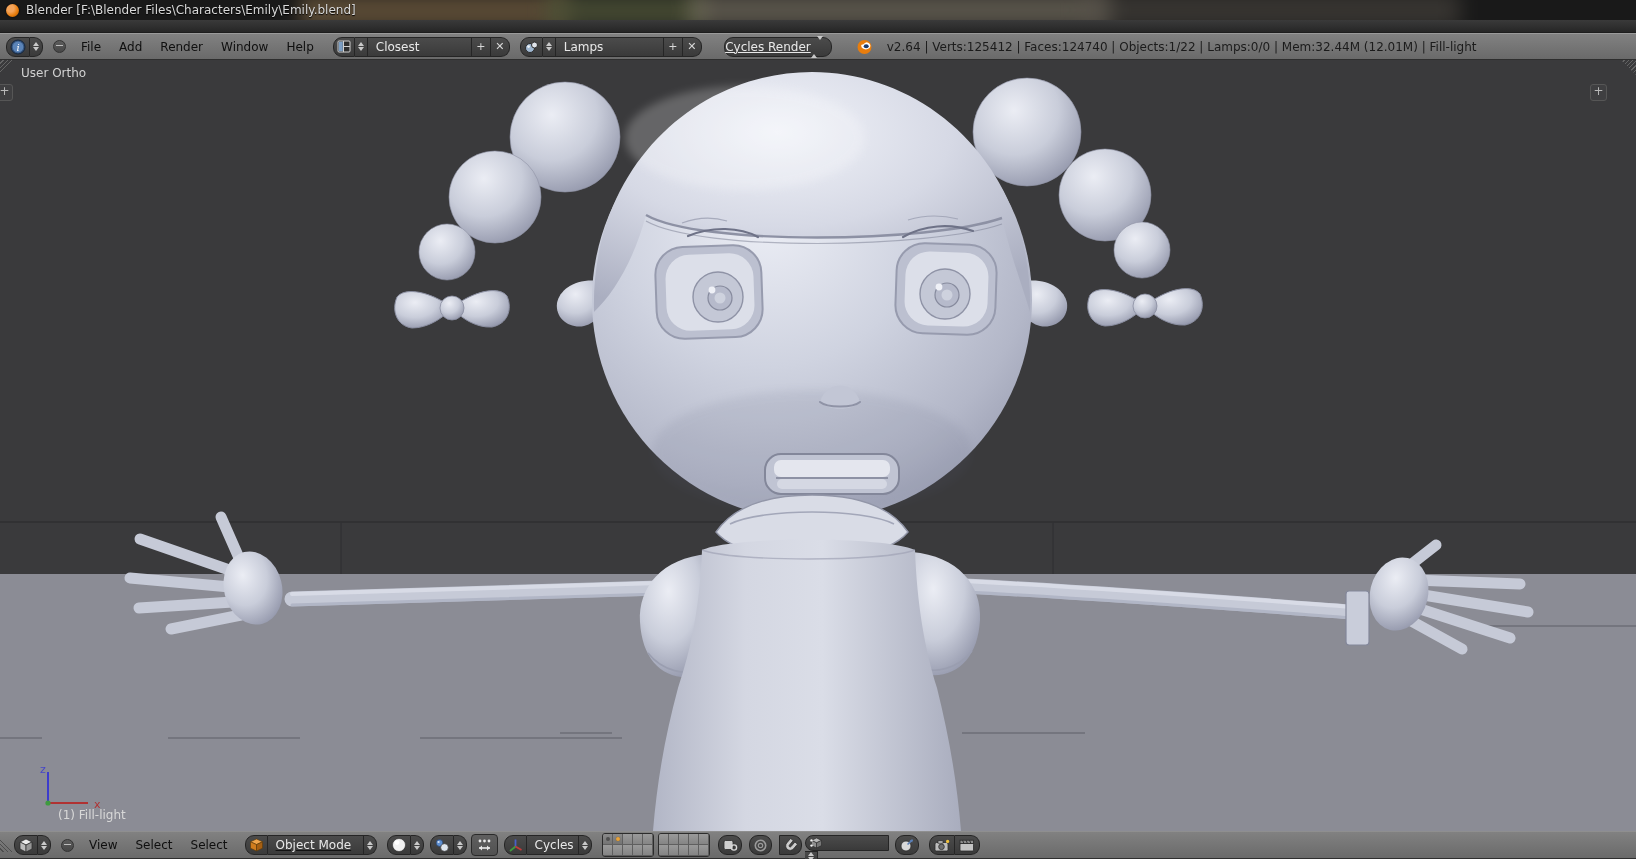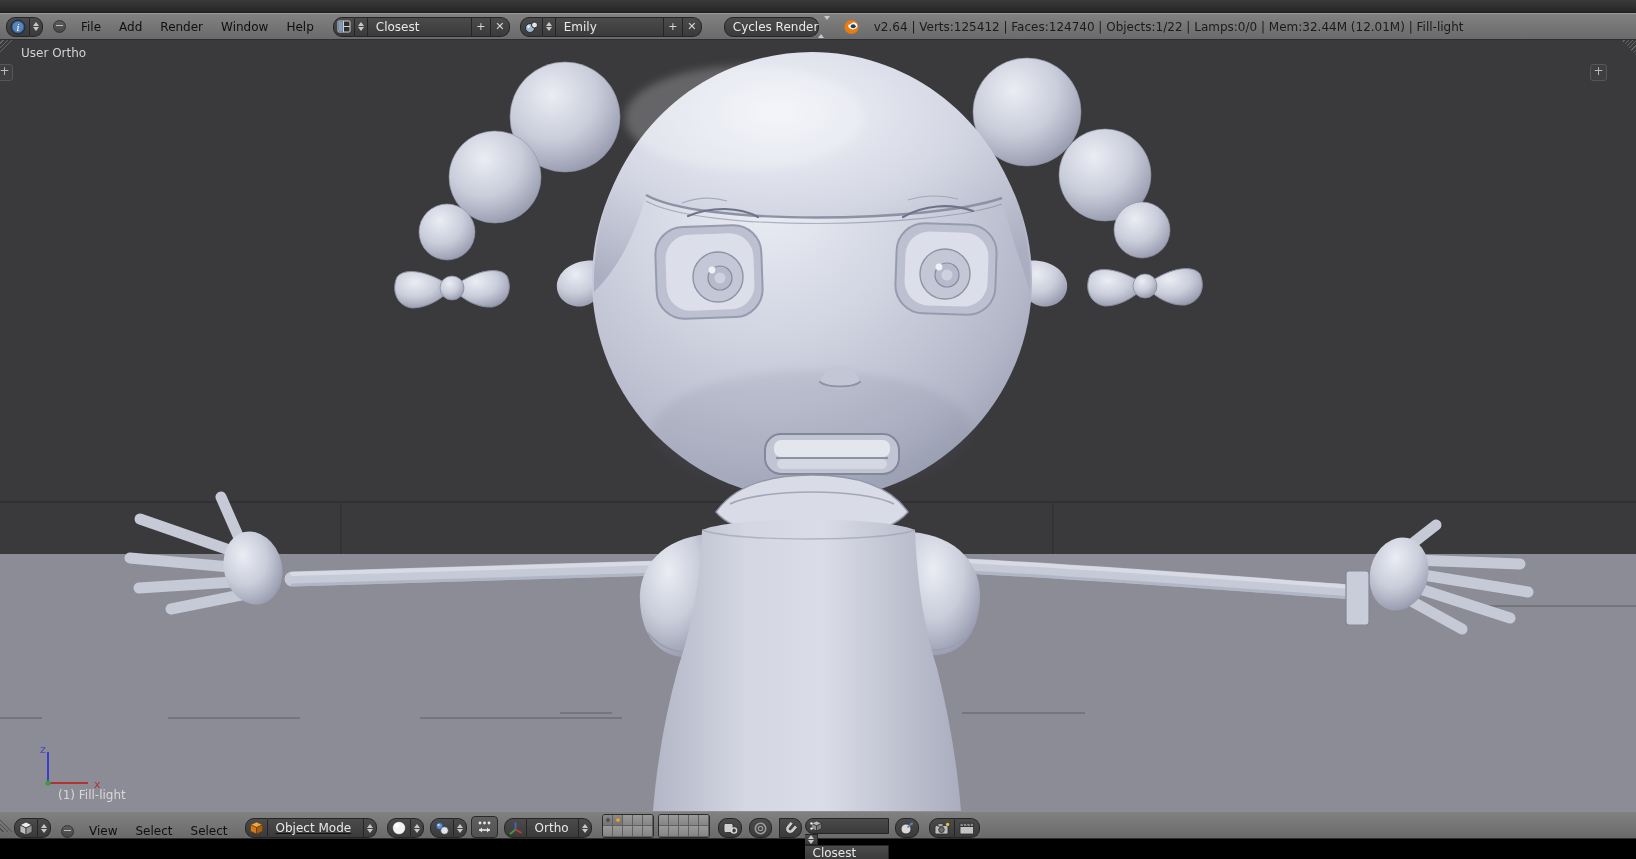--- a/index.html
+++ b/index.html
@@ -16,21 +16,21 @@
   .tb-logo{width:13px;height:13px;border-radius:50%;background:radial-gradient(circle at 35% 35%,#f5a45a 0 28%,#e87d0d 60%,#9d4f05 100%);box-shadow:0 0 2px #000;}
   .tb-title{font-size:12px;color:#d9d9d9;text-shadow:0 1px 1px #000;white-space:nowrap;}
 
   
   .topstrip{height:13px;background:linear-gradient(#3a3a3a,#262626);border-bottom:1px solid #1d1d1d;box-sizing:border-box;}
 
   
   .hdr{position:relative;height:27px;background:linear-gradient(#818181,#6a6a6a);
        border-top:1px solid #9a9a9a;border-bottom:1px solid #2e2e2e;box-sizing:border-box;
        display:flex;align-items:center;padding:0 4px;font-size:12px;color:#121212;}
-  .hdr-bottom{border-top:1px solid #8f8f8f;align-items:flex-end;}
+  .hdr-bottom{border-top:1px solid #8f8f8f;}
 
   .wgroup{display:flex;align-items:stretch;height:20px;margin:0 2px;}
   .wseg{background:linear-gradient(#4b4b4b,#3a3a3a);border:1px solid #252525;display:flex;align-items:center;color:#e8e8e8;box-sizing:border-box;}
   .wgroup .wseg + .wseg{border-left:none;}
   .wgroup .wseg:first-child{border-radius:9px 0 0 9px;}
   .wgroup .wseg:last-child{border-radius:0 9px 9px 0;}
   .wgroup .wseg.only{border-radius:9px;}
   .iconseg{padding:0 3px;}
   .fieldseg{padding:0 8px;font-size:12px;white-space:nowrap;}
   .sqbtn{width:19px;justify-content:center;color:#d8d8d8;font-size:11px;}
@@ -73,20 +73,30 @@
   .axis-gizmo{position:absolute;left:18px;top:698px;}
 
   
   .mi{display:block;}
 </style>
 </head>
 <body>
 
 <div class="app">
 
+  <div class="titlebar">
+    <div class="blur1"></div>
+    <div class="blur2"></div>
+    <div class="blur3"></div>
+    <div class="blur4"></div>
+    <div class="tb-inner">
+      <span class="tb-logo"></span>
+      <span class="tb-title">Blender [F:\Blender Files\Characters\Emily\Emily.blend]</span>
+    </div>
+  </div>
   <div class="topstrip"></div>
 
   <div class="hdr hdr-top">
     <div class="wgroup">
       <span class="wseg iconseg">
         <svg class="mi" width="16" height="16" viewBox="0 0 16 16">
           <circle cx="8" cy="8" r="7" fill="#34547e" stroke="#16263c"></circle>
           <circle cx="8" cy="8" r="5.4" fill="#5b84b8"></circle>
           <text x="8" y="12" font-size="10" font-family="DejaVu Serif,serif" font-style="italic" fill="#fff" text-anchor="middle">i</text>
         </svg>
@@ -128,27 +138,27 @@
         <svg class="mi" width="15" height="14" viewBox="0 0 15 14">
           <circle cx="6" cy="8" r="4.5" fill="#9fb7d0" stroke="#2b2b2b"></circle>
           <circle cx="10.5" cy="5" r="3" fill="#e0e4ea" stroke="#2b2b2b"></circle>
           <circle cx="4.6" cy="6.6" r="1.4" fill="#eef2f7"></circle>
         </svg>
       </span>
       <span class="wseg updn">
           <i class="tu"></i>
           <i class="td"></i>
         </span>
-      <span class="wseg fieldseg" style="width:108px;">Emily</span>
+      <span class="wseg fieldseg" style="width:108px;">Lamps</span>
       <span class="wseg sqbtn">+</span>
       <span class="wseg sqbtn">✕</span>
     </div>
 
     <div class="wgroup" style="margin-left:20px;">
-      <span class="wseg fieldseg only" style="width:95px;justify-content:flex-start;display:flex;">
+      <span class="wseg fieldseg only" style="width:108px;justify-content:flex-end;display:flex;text-decoration:underline;">
         <span>Cycles Render</span>
         <span class="updn" style="border:none;background:none;"><i class="tu"></i><i class="td"></i></span>
       </span>
     </div>
 
     <span class="blender-logo">
       <svg class="mi" width="17" height="17" viewBox="0 0 17 17">
         <circle cx="8.5" cy="9" r="7" fill="#e87d0d"></circle>
         <ellipse cx="9.8" cy="7.8" rx="4.6" ry="3.6" fill="#fff"></ellipse>
         <ellipse cx="10.2" cy="8.2" rx="2.5" ry="2" fill="#1d3c6e"></ellipse>
@@ -410,21 +420,21 @@
     </span>
 
     <div class="wgroup" style="margin-left:6px;">
       <span class="wseg iconseg">
         <svg class="mi" width="15" height="15" viewBox="0 0 15 15">
           <line x1="7.5" y1="8.5" x2="7.5" y2="1.5" stroke="#4a62c8" stroke-width="1.8"></line>
           <line x1="7.5" y1="8.5" x2="2" y2="13" stroke="#3f9a3f" stroke-width="1.8"></line>
           <line x1="7.5" y1="8.5" x2="13.5" y2="12" stroke="#c43a3a" stroke-width="1.8"></line>
         </svg>
       </span>
-      <span class="wseg fieldseg" style="width:52px;">Ortho</span>
+      <span class="wseg fieldseg" style="width:52px;">Cycles</span>
       <span class="wseg updn">
           <i class="tu"></i>
           <i class="td"></i>
         </span>
     </div>
 
     <div class="layers" style="margin-left:8px;">
       <i class="lc on">
           <span class="dot gray"></span>
         </i>

